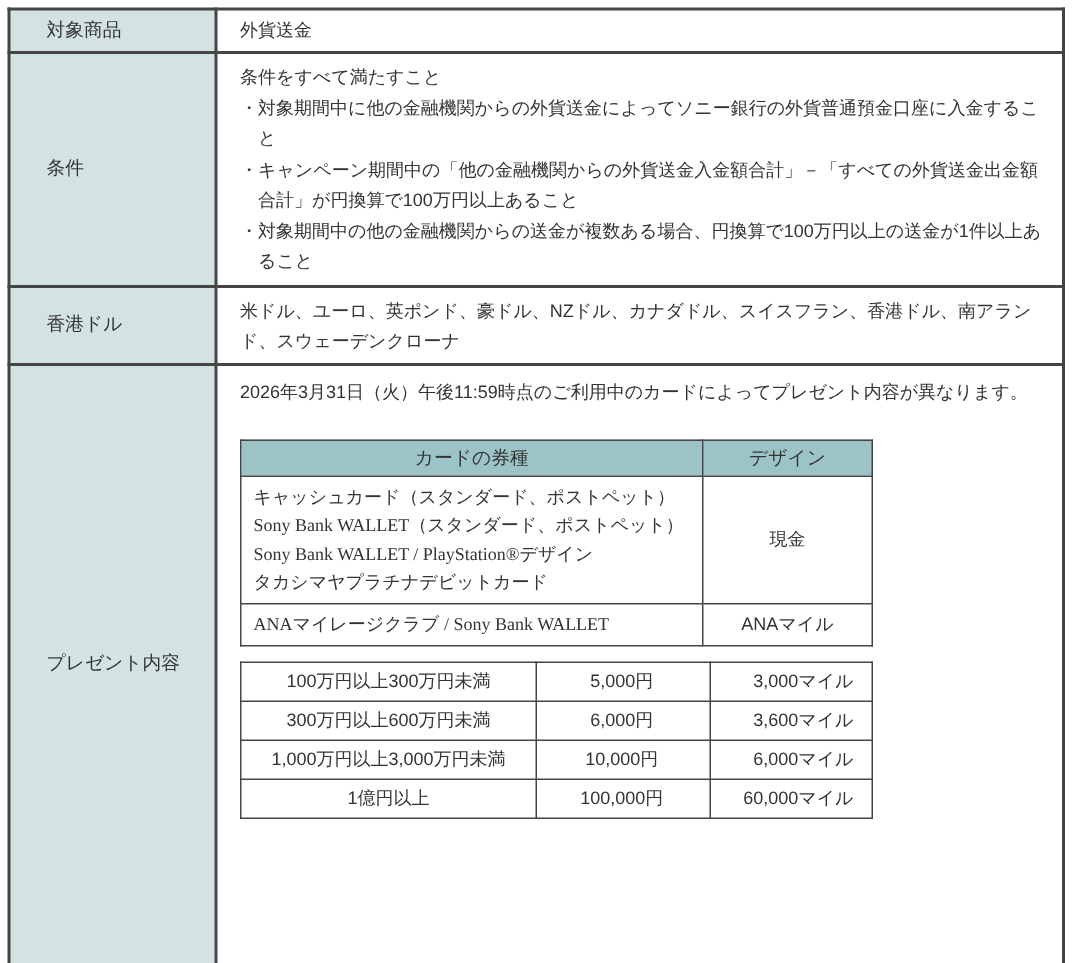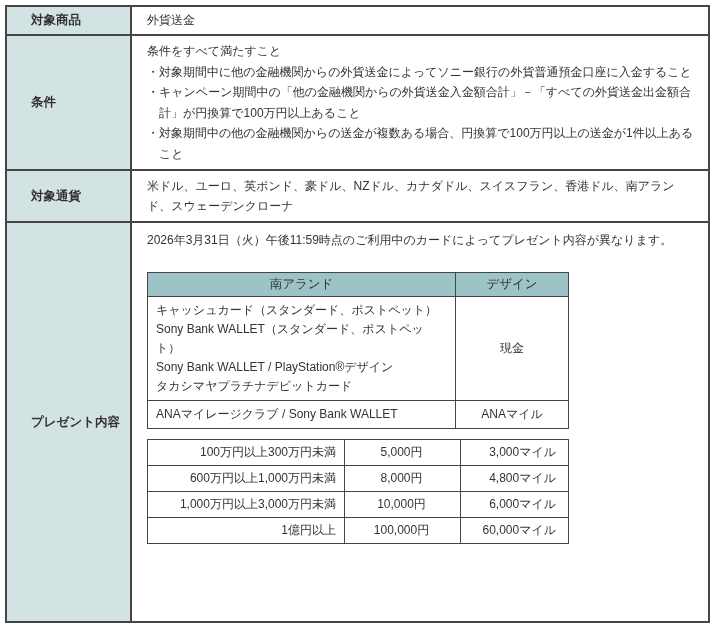--- a/index.html
+++ b/index.html
@@ -18,23 +18,23 @@
     font-size:12px;
   }
   .page{padding:5px;}
   table{border-collapse:collapse;}
   .main-table{width:705px;table-layout:fixed;}
   .main-table>tbody>tr>th,
   .main-table>tbody>tr>td{
     border:2px solid var(--border);
   }
   .main-table>tbody>tr>th{
-    width:125px;
+    width:138px;
     background:var(--label-bg);
-    font-weight:bold;
+    font-weight:normal;
     text-align:left;
     vertical-align:middle;
     padding:4px 6px 4px 24px;
     font-size:12.5px;
   }
   .main-table>tbody>tr>td{
     vertical-align:middle;
     padding:5px 10px 5px 15px;
   }
   tr.r-product{height:28px;}
@@ -53,30 +53,30 @@
     font-weight:normal;
     text-align:center;
     height:24px;
     font-size:12.5px;
     padding:2px 4px;
   }
   .card-table{width:421px;table-layout:fixed;margin-bottom:10px;}
   .card-table .col-card{width:308px;}
   .card-table .col-present{width:113px;}
   .card-table td{padding:4px 8px;}
-  .card-table .card-lines{line-height:19px;}
+  .card-table .card-lines{line-height:19px;font-family:Liberation Serif, serif;}
   .card-table .present-val{text-align:center;vertical-align:middle;}
   .card-table tr.card-row-1 td{height:76px;}
   .card-table tr.card-row-2 td{height:25px;}
   .amount-table{width:421px;table-layout:fixed;}
   .amount-table .col-range{width:197px;}
   .amount-table .col-cash{width:116px;}
   .amount-table .col-miles{width:108px;}
   .amount-table td{height:26px;padding:2px 8px;}
-  .amount-table td.range{text-align:right;}
+  .amount-table td.range{text-align:center;}
   .amount-table td.cash{text-align:center;padding-right:10px;}
   .amount-table td.miles{text-align:right;padding-right:12px;}
 </style>
 </head>
 <body>
 
 <div class="page">
   <table class="main-table">
     <tbody>
       <tr class="r-product">
@@ -88,37 +88,37 @@
         <th>条件</th>
         <td class="conditions-cell">
           <div>条件をすべて満たすこと</div>
           <div class="hang">・対象期間中に他の金融機関からの外貨送金によってソニー銀行の外貨普通預金口座に入金すること</div>
           <div class="hang">・キャンペーン期間中の「他の金融機関からの外貨送金入金額合計」－「すべての外貨送金出金額合計」が円換算で100万円以上あること</div>
           <div class="hang">・対象期間中の他の金融機関からの送金が複数ある場合、円換算で100万円以上の送金が1件以上あること</div>
         </td>
       </tr>
 
       <tr class="r-currencies">
-        <th>対象通貨</th>
+        <th>香港ドル</th>
         <td class="currencies-cell">米ドル、ユーロ、英ポンド、豪ドル、NZドル、カナダドル、スイスフラン、香港ドル、南アランド、スウェーデンクローナ</td>
       </tr>
 
       <tr class="r-present">
         <th>プレゼント内容</th>
         <td class="present-cell">
           <div class="present-intro">2026年3月31日（火）午後11:59時点のご利用中のカードによってプレゼント内容が異なります。</div>
 
           <table class="inner card-table">
             <colgroup>
                 <col class="col-card">
                 <col class="col-present">
               </colgroup>
             <tbody>
               <tr>
-                <th>南アランド</th>
+                <th>カードの券種</th>
                 <th>デザイン</th>
               </tr>
               <tr class="card-row-1">
                 <td class="card-lines">
                   <div>キャッシュカード（スタンダード、ポストペット）</div>
                   <div>Sony Bank WALLET（スタンダード、ポストペット）</div>
                   <div>Sony Bank WALLET / PlayStation®デザイン</div>
                   <div>タカシマヤプラチナデビットカード</div>
                 </td>
                 <td class="present-val">現金</td>
@@ -136,23 +136,23 @@
                 <col class="col-cash">
                 <col class="col-miles">
               </colgroup>
             <tbody>
               <tr>
                 <td class="range">100万円以上300万円未満</td>
                 <td class="cash">5,000円</td>
                 <td class="miles">3,000マイル</td>
               </tr>
               <tr>
-                <td class="range">600万円以上1,000万円未満</td>
-                <td class="cash">8,000円</td>
-                <td class="miles">4,800マイル</td>
+                <td class="range">300万円以上600万円未満</td>
+                <td class="cash">6,000円</td>
+                <td class="miles">3,600マイル</td>
               </tr>
               <tr>
                 <td class="range">1,000万円以上3,000万円未満</td>
                 <td class="cash">10,000円</td>
                 <td class="miles">6,000マイル</td>
               </tr>
               <tr>
                 <td class="range">1億円以上</td>
                 <td class="cash">100,000円</td>
                 <td class="miles">60,000マイル</td>

